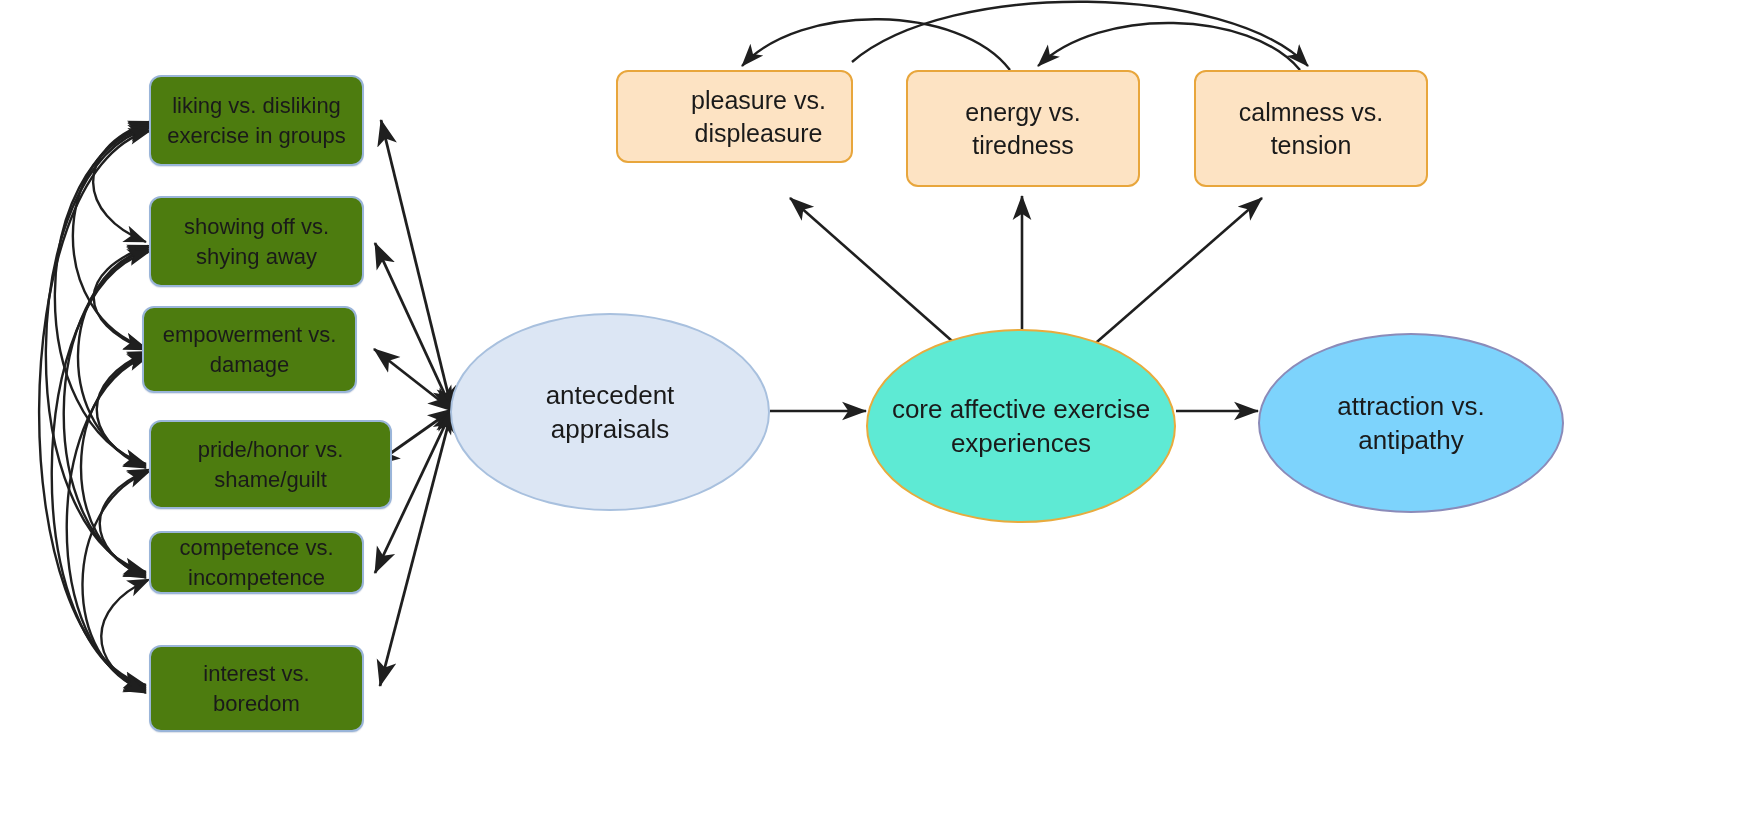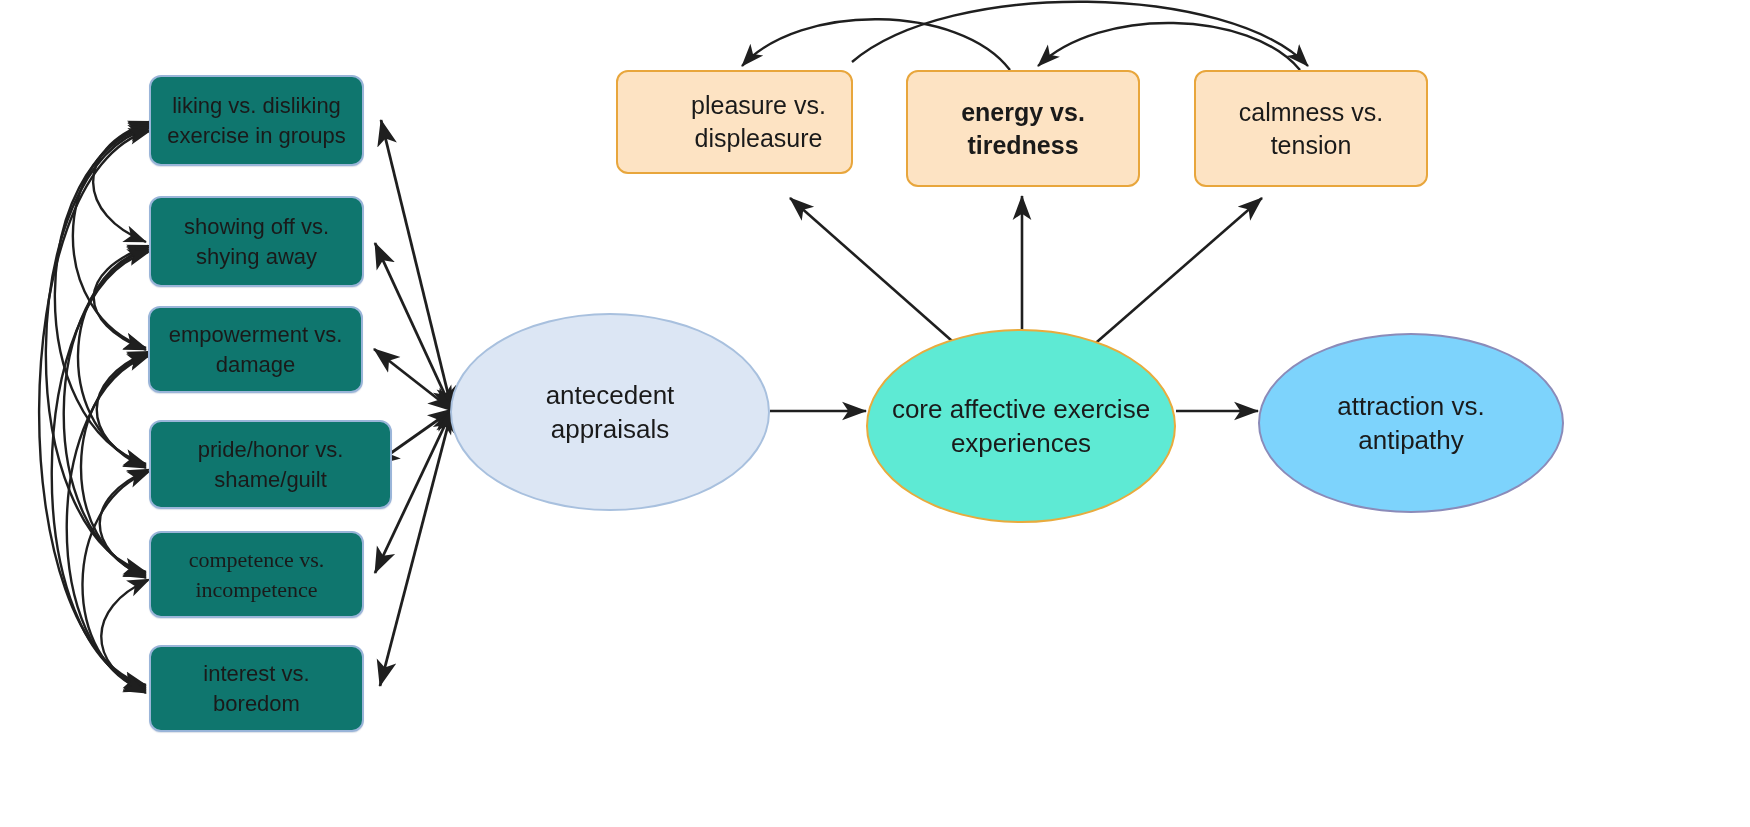--- a/index.html
+++ b/index.html
@@ -32,21 +32,21 @@
     color: #1a1a1a;
     line-height: 1.32;
     white-space: pre-line;
   }
   .rbox {
     border-radius: 12px;
     border-width: 2px;
     border-style: solid;
   }
   .rbox.blue {
-    background: #0f766e;
+    background: #4d7c0f;
     border-color: #9ab5d9;
     font-size: 22px;
     box-shadow: 0 1px 1px rgba(120,140,170,0.25);
   }
   .rbox.orange {
     background: #fde3c3;
     border-color: #e8a63c;
     font-size: 25px;
   }
   .ellipse {
@@ -153,46 +153,46 @@
   <div class="node rbox blue" style="left:149px; top:75px; width:215px; height:91px;">
     <span>liking vs. disliking
 exercise in groups</span>
   </div>
 
   <div class="node rbox blue" style="left:149px; top:196px; width:215px; height:91px;">
     <span>showing off vs.
 shying away</span>
   </div>
 
-  <div class="node rbox blue" style="left:148px; top:306px; width:215px; height:87px;">
+  <div class="node rbox blue" style="left:142px; top:306px; width:215px; height:87px;">
     <span>empowerment vs.
 damage</span>
   </div>
 
   <div class="node rbox blue" style="left:149px; top:420px; width:243px; height:89px;">
     <span>pride/honor vs.
 shame/guilt</span>
   </div>
 
-  <div class="node rbox blue" style="left:149px; top:531px; width:215px; height:87px;font-family:Liberation Serif, serif;">
+  <div class="node rbox blue" style="left:149px; top:531px; width:215px; height:63px;">
     <span>competence vs.
 incompetence</span>
   </div>
 
   <div class="node rbox blue" style="left:149px; top:645px; width:215px; height:87px;">
     <span>interest vs.
 boredom</span>
   </div>
 
-  <div class="node rbox orange" style="left:616px; top:70px; width:237px; height:104px;padding-left:48px;">
+  <div class="node rbox orange" style="left:616px; top:70px; width:237px; height:93px;padding-left:48px;">
     <span>pleasure vs.
 displeasure</span>
   </div>
 
-  <div class="node rbox orange" style="left:906px; top:70px; width:234px; height:117px;font-weight:bold;">
+  <div class="node rbox orange" style="left:906px; top:70px; width:234px; height:117px;">
     <span>energy vs.
 tiredness</span>
   </div>
 
   <div class="node ellipse blue" style="left:450px; top:313px; width:320px; height:198px;">
     <span>antecedent
 appraisals</span>
   </div>
 
   <div class="node rbox orange" style="left:1194px; top:70px; width:234px; height:117px;">

